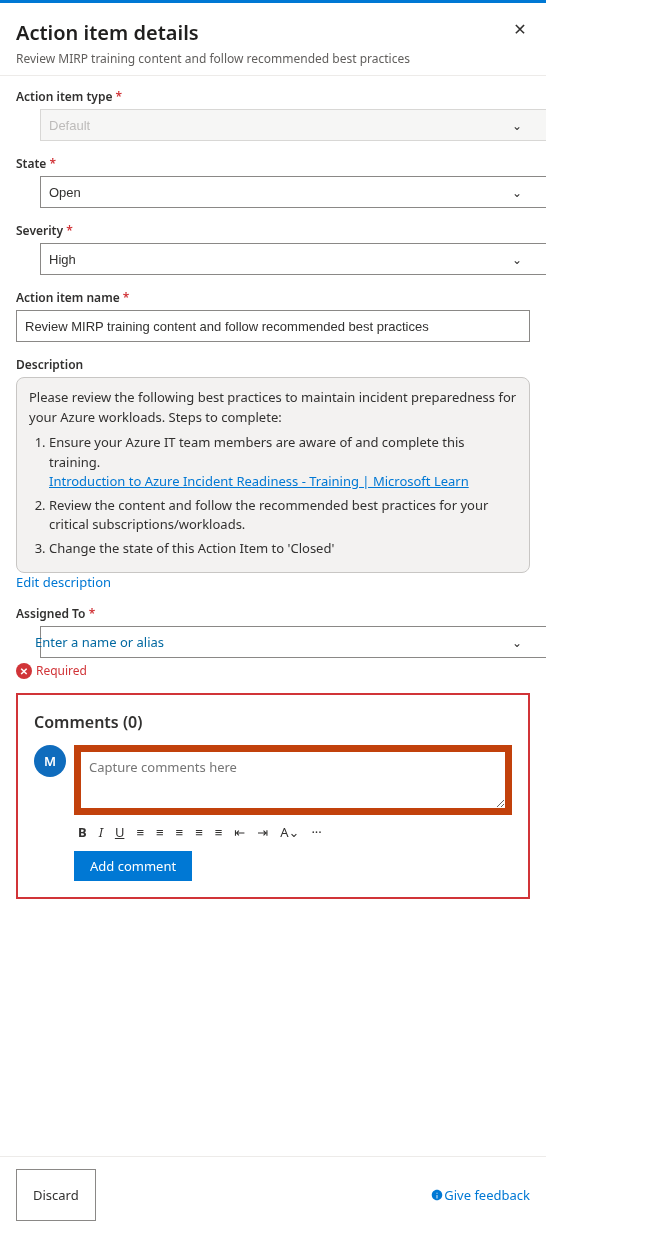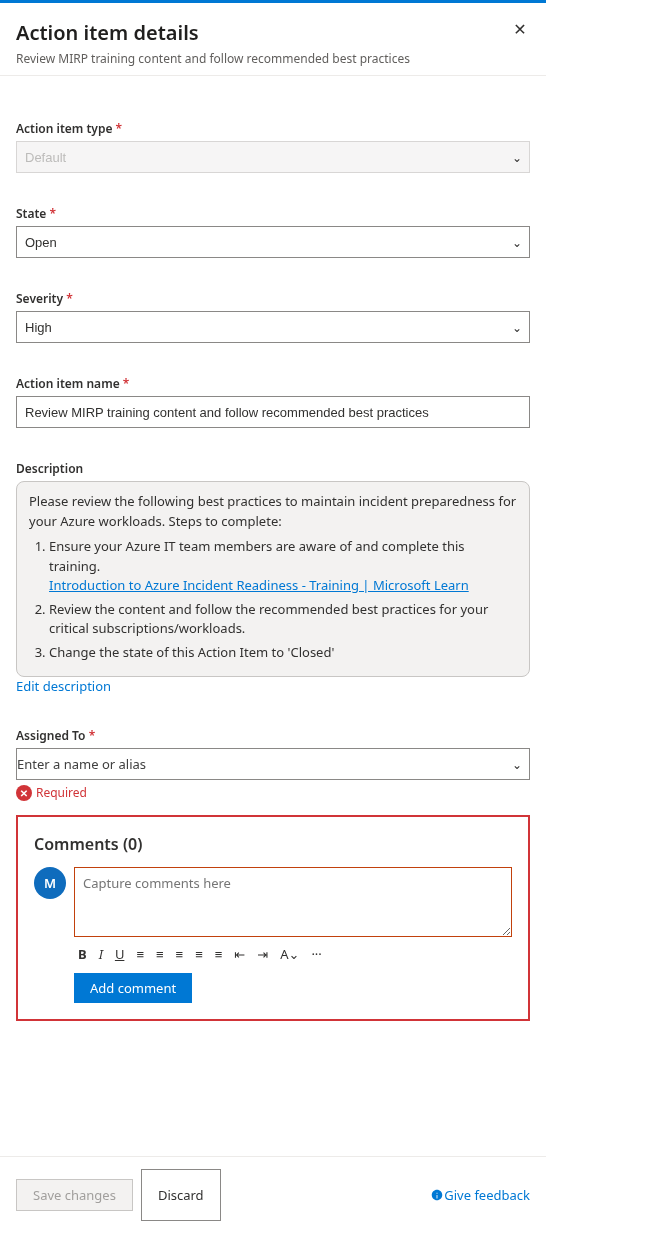--- a/index.html
+++ b/index.html
@@ -55,36 +55,36 @@
       padding: 12px 16px;
     }
     .field-group {
       margin-bottom: 14px;
     }
     .field-label {
       font-size: 12px;
       font-weight: 600;
       color: #323130;
       margin-bottom: 4px;
-      margin-top: 32px;
     }
     .field-label .required {
       color: #d13438;
     }
     .select-field {
       width: 100%;
       border: 1px solid #8a8886;
       padding: 5px 32px 5px 8px;
       font-size: 13px;
       color: #323130;
       appearance: none;
       background: #fff;
       cursor: pointer;
       height: 32px;
       position: relative;
+      margin-left: 24px;
     }
     .select-wrapper {
       position: relative;
     }
     .select-wrapper .chevron {
       position: absolute;
       right: 8px;
       top: 50%;
       transform: translateY(-50%);
       pointer-events: none;
@@ -178,21 +178,21 @@
       color: #fff;
       display: flex;
       align-items: center;
       justify-content: center;
       font-size: 13px;
       font-weight: 600;
       flex-shrink: 0;
     }
     .comment-textarea {
       flex: 1;
-      border: 1px solid #c2410c;
+      border: 7px solid #c2410c;
       padding: 6px 8px;
       font-size: 13px;
       height: 70px;
       resize: vertical;
       font-family: inherit;
       outline: none;
     }
     .toolbar {
       display: flex;
       align-items: center;
@@ -342,21 +342,21 @@
     <div class="field-group">
       <div class="field-label">
         <span>Assigned To</span>
         <span class="required"> *</span>
       </div>
       <div class="select-wrapper">
         <select class="select-field">
           <option value="" disabled="" selected=""></option>
         </select>
         <span class="chevron">⌄</span>
-        <span style="position:absolute;left:1px;top:50%;transform:translateY(-50%);color:#404040;pointer-events:none;font-size:13px;">Enter a name or alias</span>
+        <span style="position:absolute;left:19px;top:50%;transform:translateY(-50%);color:#0369a1;pointer-events:none;font-size:13px;">Enter a name or alias</span>
       </div>
       <div class="required-error">
         <div class="error-icon">✕</div>
         <span>Required</span>
       </div>
     </div>
 
     <div class="comments-section">
       <div class="comments-title">Comments (0)</div>
 
@@ -380,21 +380,20 @@
         <button class="toolbar-btn">A⌄</button>
         <button class="toolbar-btn">···</button>
       </div>
 
       <button class="add-comment-btn">Add comment</button>
     </div>
 
   </div>
 
   <div class="panel-footer">
-    <button class="save-btn">Save changes</button>
     <button class="discard-btn">Discard</button>
     <div class="footer-spacer"></div>
     <a href="#" class="feedback-link">
       <svg width="14" height="14" viewBox="0 0 16 16" fill="none">
         <path d="M2 8c0-3.31 2.69-6 6-6s6 2.69 6 6-2.69 6-6 6-6-2.69-6-6zm5.5-2.5v1h1V5.5h-1zm0 2.5v4h1V8h-1z" fill="#0078d4"></path>
       </svg>
       <span>Give feedback</span>
     </a>
   </div>
 </div>

